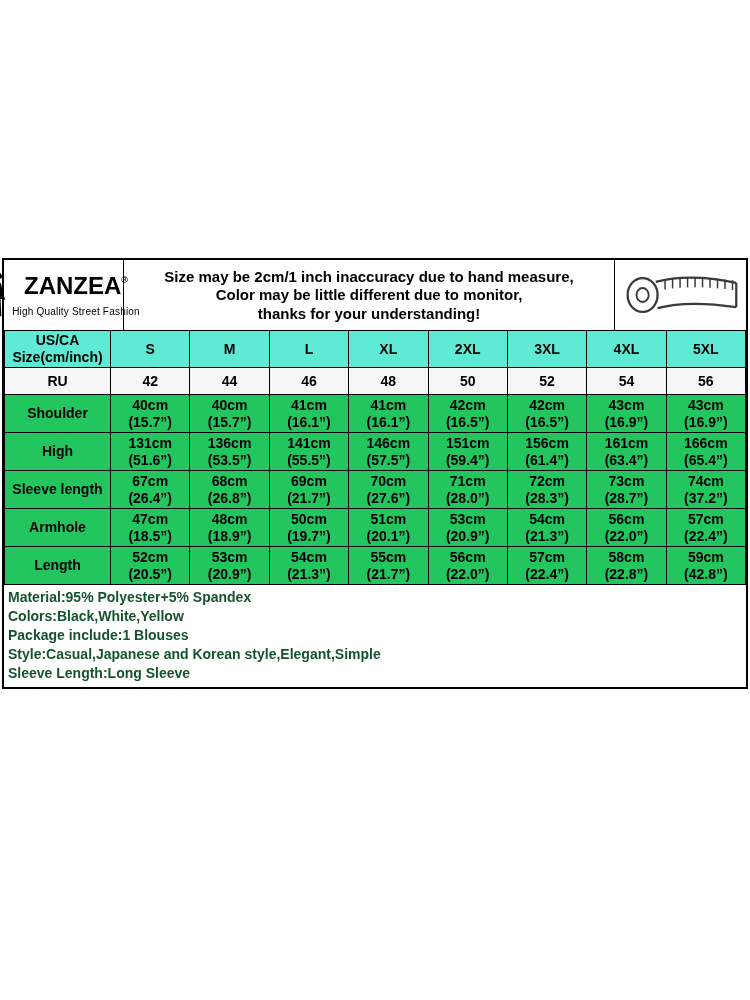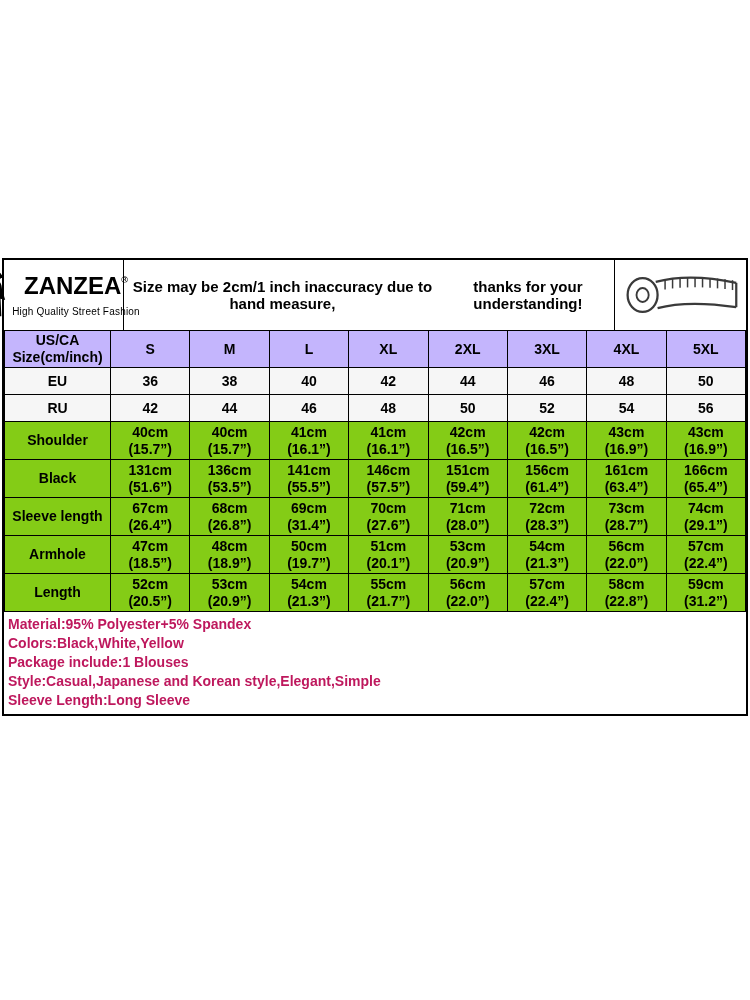--- a/index.html
+++ b/index.html
@@ -24,21 +24,21 @@
   .logo-inner { display: flex; align-items: center; gap: 3px; }
   .logo-figure svg { display: block; }
   .logo-textcol { display: flex; flex-direction: column; align-items: center; }
   .brand-row { display: flex; align-items: flex-start; }
   .brand-name { font-size: 24px; font-weight: bold; color: #000; letter-spacing: 0px; line-height: 26px; }
   .brand-reg { font-size: 9px; font-weight: bold; margin-top: 2px; }
   .brand-tagline { font-size: 10px; font-weight: normal; color: #000; white-space: nowrap; margin-top: 7px; letter-spacing: 0.2px; }
 
   .notice-cell {
     flex: 1 1 auto;
-    display: flex; flex-direction: row; align-items: center; justify-content: center;
+    display: flex; flex-direction: column; align-items: center; justify-content: center;
     gap: 1px;
   }
   .notice-line { font-size: 15px; font-weight: bold; color: #000; line-height: 17.5px; text-align: center; }
 
   .tape-cell {
     width: 132px; flex: 0 0 132px;
     display: flex; align-items: center; justify-content: center;
     border-left: 1px solid #000;
   }
 
@@ -46,27 +46,27 @@
   table.size-table { width: 100%; border-collapse: collapse; table-layout: fixed; }
   table.size-table th, table.size-table td {
     border: 1px solid #000;
     text-align: center; vertical-align: middle;
     font-size: 14px; font-weight: bold; color: #000;
     white-space: pre-line;
     line-height: 17px;
     padding: 1px 0;
   }
   col.c-label { width: 106px; }
-  tr.r-size  { height: 34px; background: #c4b5fd; }
+  tr.r-size  { height: 34px; background: #5eead4; }
   tr.r-num   { height: 27px; background: #f6f6f6; }
-  tr.r-meas  { height: 38px; background: #84cc16; }
+  tr.r-meas  { height: 38px; background: #22c55e; }
 
   
   .notes { padding: 3px 4px 4px 4px; }
-  .note-line { font-size: 14px; font-weight: bold; color: #be185d; line-height: 19px; text-align: left; }
+  .note-line { font-size: 14px; font-weight: bold; color: #14532d; line-height: 19px; text-align: left; }
 </style>
 </head>
 <body>
 
 <div class="sheet">
 
   <div class="header-band">
     <div class="logo-cell">
       <div class="logo-inner">
         <span class="logo-figure">
@@ -81,20 +81,21 @@
             <span class="brand-name">ZANZEA</span>
             <span class="brand-reg">®</span>
           </span>
           <span class="brand-tagline">High Quality Street Fashion</span>
         </span>
       </div>
     </div>
 
     <div class="notice-cell">
       <div class="notice-line">Size may be 2cm/1 inch inaccuracy due to hand measure,</div>
+      <div class="notice-line">Color may be little different due to monitor,</div>
       <div class="notice-line">thanks for your understanding!</div>
     </div>
 
     <div class="tape-cell">
       <svg width="118" height="58" viewBox="0 0 126 60" aria-hidden="true">
         <g fill="none" stroke="#3a3a3a" stroke-width="2.4">
           <ellipse cx="22" cy="30" rx="16" ry="18"></ellipse>
           <ellipse cx="22" cy="30" rx="6.5" ry="7.5" stroke-width="2"></ellipse>
           <path d="M36 16 C 62 9, 94 11, 122 17"></path>
           <path d="M38 44 C 64 37, 95 39, 122 43"></path>
@@ -135,31 +136,20 @@
           <th>S</th>
           <th>M</th>
           <th>L</th>
           <th>XL</th>
           <th>2XL</th>
           <th>3XL</th>
           <th>4XL</th>
           <th>5XL</th>
         </tr>
         <tr class="r-num">
-          <th>EU</th>
-          <td>36</td>
-          <td>38</td>
-          <td>40</td>
-          <td>42</td>
-          <td>44</td>
-          <td>46</td>
-          <td>48</td>
-          <td>50</td>
-        </tr>
-        <tr class="r-num">
           <th>RU</th>
           <td>42</td>
           <td>44</td>
           <td>46</td>
           <td>48</td>
           <td>50</td>
           <td>52</td>
           <td>54</td>
           <td>56</td>
         </tr>
@@ -176,21 +166,21 @@
           <td>42cm
 (16.5”)</td>
           <td>42cm
 (16.5”)</td>
           <td>43cm
 (16.9”)</td>
           <td>43cm
 (16.9”)</td>
         </tr>
         <tr class="r-meas">
-          <th>Black</th>
+          <th>High</th>
           <td>131cm
 (51.6”)</td>
           <td>136cm
 (53.5”)</td>
           <td>141cm
 (55.5”)</td>
           <td>146cm
 (57.5”)</td>
           <td>151cm
 (59.4”)</td>
@@ -201,31 +191,31 @@
           <td>166cm
 (65.4”)</td>
         </tr>
         <tr class="r-meas">
           <th>Sleeve length</th>
           <td>67cm
 (26.4”)</td>
           <td>68cm
 (26.8”)</td>
           <td>69cm
-(31.4”)</td>
+(21.7”)</td>
           <td>70cm
 (27.6”)</td>
           <td>71cm
 (28.0”)</td>
           <td>72cm
 (28.3”)</td>
           <td>73cm
 (28.7”)</td>
           <td>74cm
-(29.1”)</td>
+(37.2”)</td>
         </tr>
         <tr class="r-meas">
           <th>Armhole</th>
           <td>47cm
 (18.5”)</td>
           <td>48cm
 (18.9”)</td>
           <td>50cm
 (19.7”)</td>
           <td>51cm
@@ -249,21 +239,21 @@
 (21.3”)</td>
           <td>55cm
 (21.7”)</td>
           <td>56cm
 (22.0”)</td>
           <td>57cm
 (22.4”)</td>
           <td>58cm
 (22.8”)</td>
           <td>59cm
-(31.2”)</td>
+(42.8”)</td>
         </tr>
       </tbody>
   </table>
 
   <div class="notes">
       <div class="note-line">Material:95% Polyester+5% Spandex</div>
       <div class="note-line">Colors:Black,White,Yellow</div>
       <div class="note-line">Package include:1 Blouses</div>
       <div class="note-line">Style:Casual,Japanese and Korean style,Elegant,Simple</div>
       <div class="note-line">Sleeve Length:Long Sleeve</div>

